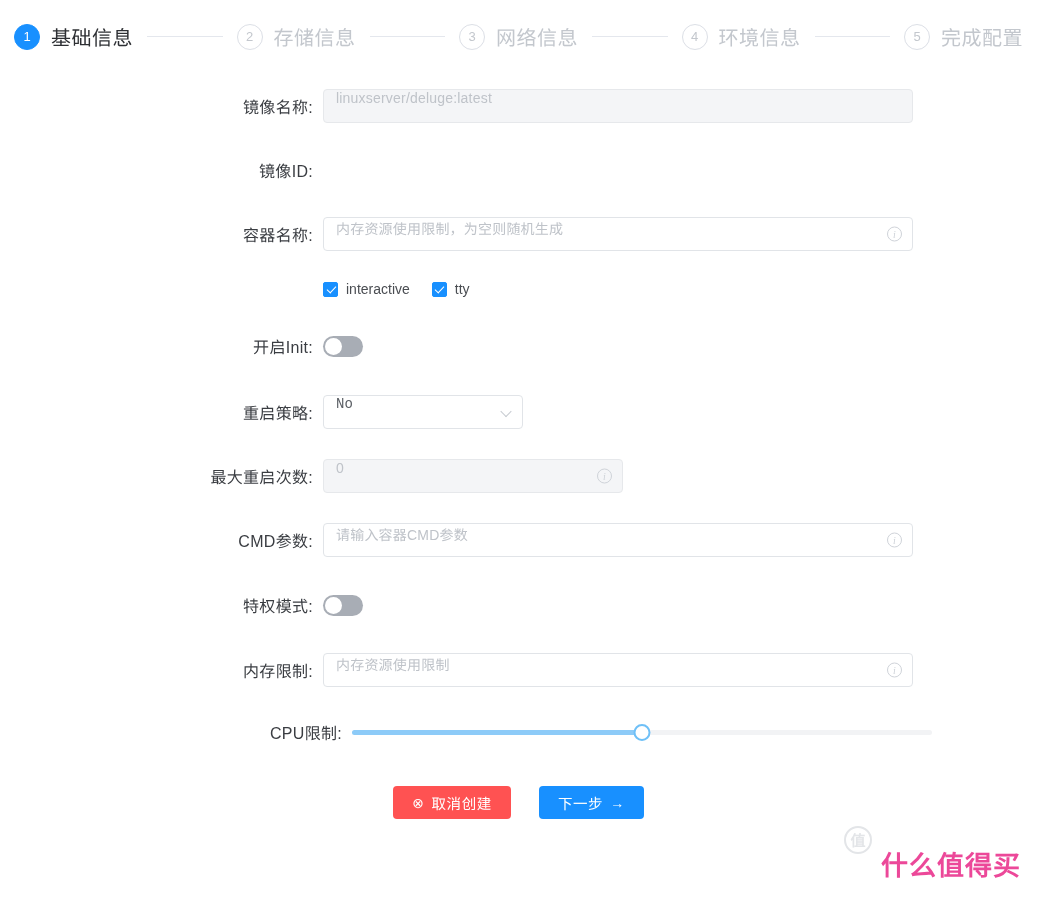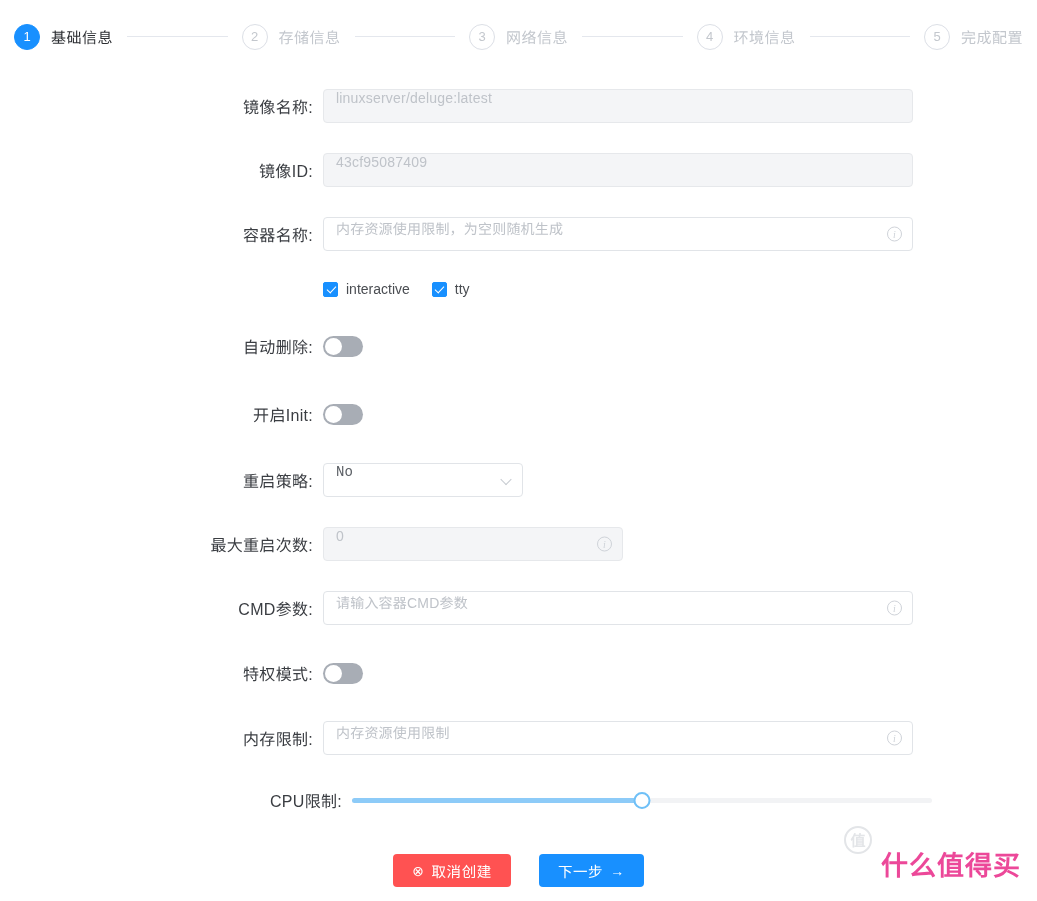--- a/index.html
+++ b/index.html
@@ -48,21 +48,21 @@
     color: #ffffff;
     border: 1px solid #1890ff;
   }
   .step.pending .step-circle {
     background: #ffffff;
     color: #c3c7cd;
     border: 1px solid #dcdfe6;
   }
   .step-title {
     margin-left: 11px;
-    font-size: 15px;
+    font-size: 20px;
     letter-spacing: 0.5px;
   }
   .step.active .step-title { color: #2d2f33; }
   .step.pending .step-title { color: #c3c7cd; font-family: Liberation Serif, serif; }
   .step-line {
     flex: 1 1 auto;
     height: 1px;
     background: #e4e7ed;
     margin: 0 14px;
     min-width: 40px;
@@ -344,25 +344,20 @@
     <div class="form-label">镜像名称:</div>
     <div class="form-control">
       <div class="input disabled w-wide">
         <span class="ph">linuxserver/deluge:latest</span>
       </div>
     </div>
   </div>
 
   <div class="form-row">
     <div class="form-label">镜像ID:</div>
-    <div class="form-control">
-      <div class="input disabled w-wide">
-        <span class="ph">43cf95087409</span>
-      </div>
-    </div>
   </div>
 
   <div class="form-row">
     <div class="form-label">容器名称:</div>
     <div class="form-control">
       <div class="input w-wide">
         <span class="ph">内存资源使用限制，为空则随机生成</span>
         <span class="info-icon">i</span>
       </div>
     </div>
@@ -377,28 +372,20 @@
           <span class="check-label">interactive</span>
         </div>
         <div class="check-item">
           <span class="checkbox"></span>
           <span class="check-label">tty</span>
         </div>
       </div>
     </div>
   </div>
 
-  <div class="form-row" style="height:68px;">
-    <div class="form-label">自动删除:</div>
-    <div class="form-control">
-      <div class="switch">
-        <span class="knob"></span>
-      </div>
-    </div>
-  </div>
 
   <div class="form-row" style="height:68px;">
     <div class="form-label">开启Init:</div>
     <div class="form-control">
       <div class="switch">
         <span class="knob"></span>
       </div>
     </div>
   </div>
 

